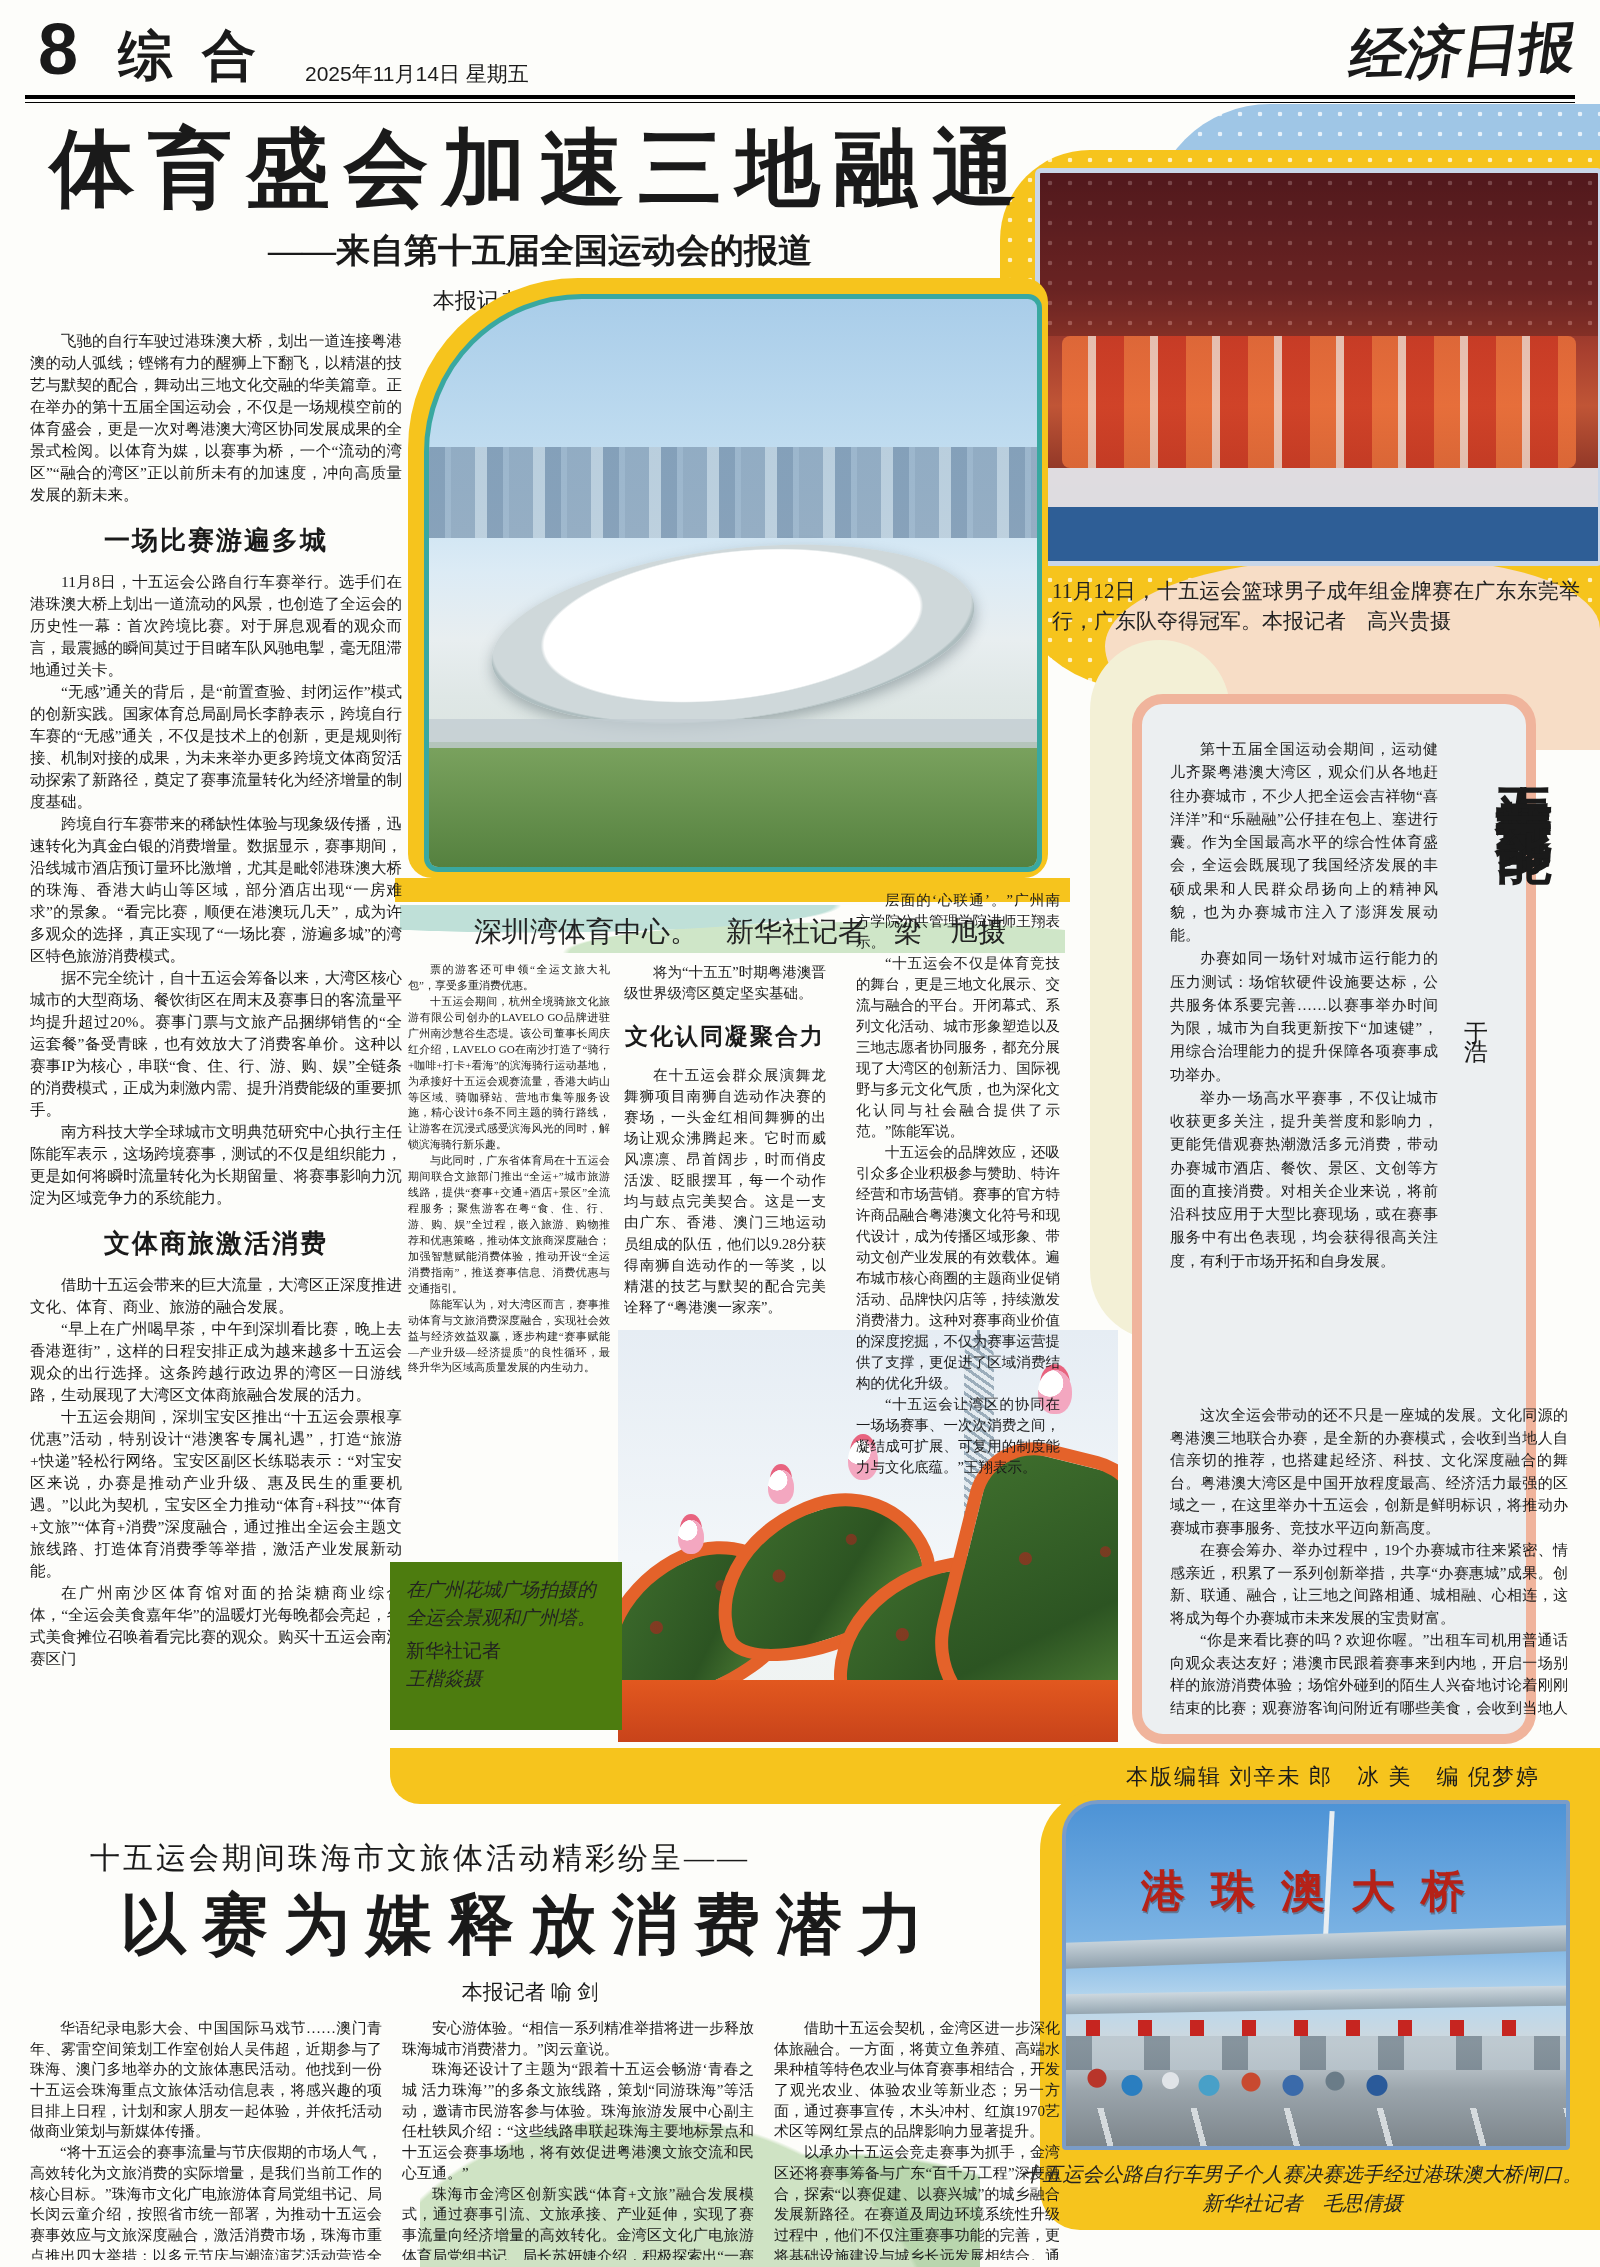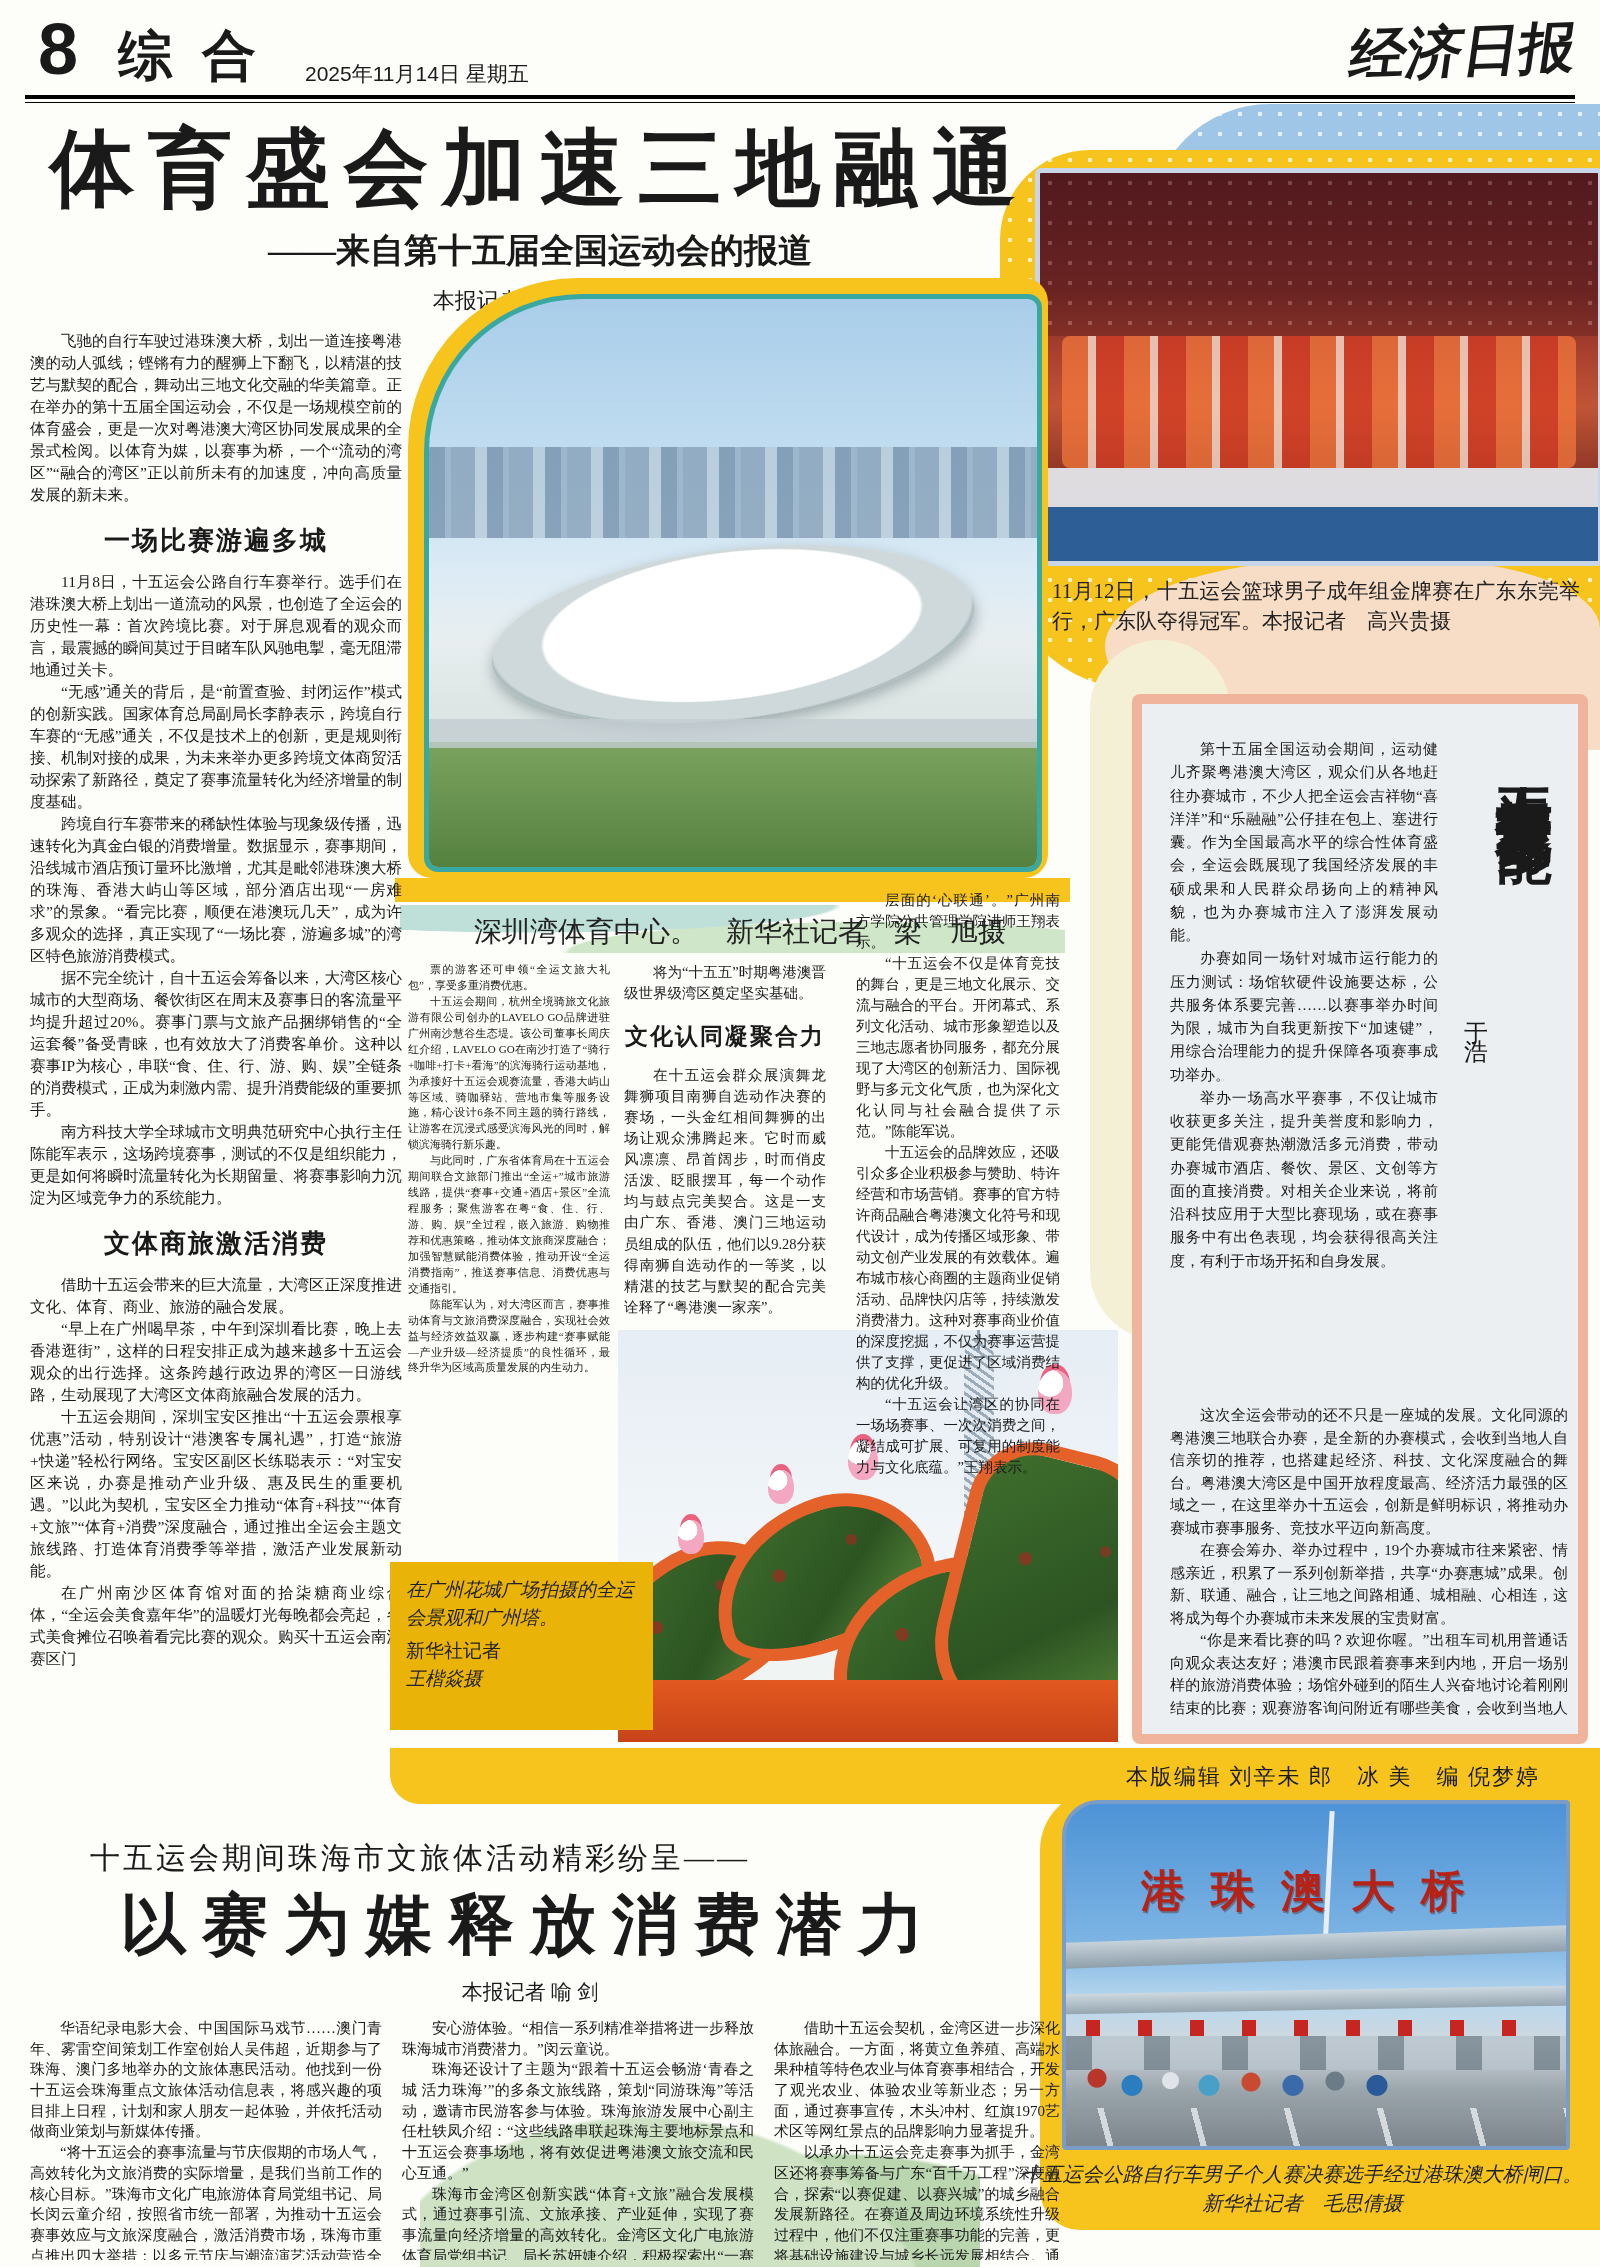--- a/index.html
+++ b/index.html
@@ -138,27 +138,27 @@
     <div class="petal" style="left:210px;top:230px;width:210px;height:135px;transform:rotate(-10deg);"></div>
     <div class="petal" style="left:330px;top:120px;width:190px;height:260px;transform:rotate(14deg);border-radius:40% 60% 50% 50%/30% 70% 60% 40%;"></div>
     <div class="abs" style="left:0;top:350px;width:100%;height:62px;background:linear-gradient(180deg,#e2581f,#c8431a);"></div>
 
     <div class="mascot" style="left:60px;top:190px;"></div>
     <div class="mascot" style="left:150px;top:140px;"></div>
     <div class="mascot" style="left:230px;top:110px;width:30px;height:40px;"></div>
     <div class="mascot" style="left:420px;top:40px;width:34px;height:44px;"></div>
   </div>
 
-  <div class="abs" style="left:390px;top:1562px;width:263px;height:168px;background:#eab308;z-index:4;padding:14px 12px 0 16px;box-sizing:border-box;">
+  <div class="abs" style="left:390px;top:1562px;width:232px;height:168px;background:#4d7c0f;z-index:4;padding:14px 12px 0 16px;box-sizing:border-box;">
     <div class="cap" style="font-size:19px;font-style:italic;">在广州花城广场拍摄的全运会景观和广州塔。</div>
     <div class="cap" style="font-size:19px;margin-top:6px;">新华社记者</div>
     <div class="cap" style="font-size:19px;font-style:italic;">王楷焱摄</div>
   </div>
 
-  <div class="abs" style="left:1132px;top:694px;width:456px;height:1050px;background:#eceff1;border:10px solid #f0b49c;border-radius:8px;box-sizing:border-box;z-index:4;">
+  <div class="abs" style="left:1132px;top:694px;width:404px;height:1050px;background:#eceff1;border:10px solid #f0b49c;border-radius:31px;box-sizing:border-box;z-index:4;">
     <div class="colbox jt abs" style="left:28px;top:34px;width:268px;height:650px;font-size:15px;line-height:1.55;font-style:normal;">
       <div>
           <p>第十五届全国运动会期间，运动健儿齐聚粤港澳大湾区，观众们从各地赶往办赛城市，不少人把全运会吉祥物“喜洋洋”和“乐融融”公仔挂在包上、塞进行囊。作为全国最高水平的综合性体育盛会，全运会既展现了我国经济发展的丰硕成果和人民群众昂扬向上的精神风貌，也为办赛城市注入了澎湃发展动能。</p>
           <p>办赛如同一场针对城市运行能力的压力测试：场馆软硬件设施要达标，公共服务体系要完善……以赛事举办时间为限，城市为自我更新按下“加速键”，用综合治理能力的提升保障各项赛事成功举办。</p>
           <p>举办一场高水平赛事，不仅让城市收获更多关注，提升美誉度和影响力，更能凭借观赛热潮激活多元消费，带动办赛城市酒店、餐饮、景区、文创等方面的直接消费。对相关企业来说，将前沿科技应用于大型比赛现场，或在赛事服务中有出色表现，均会获得很高关注度，有利于市场开拓和自身发展。</p>
         </div>
     </div>
     <div class="colbox jt abs" style="left:28px;top:700px;width:398px;height:316px;font-size:15px;line-height:1.5;">
       <div>
           <p>这次全运会带动的还不只是一座城的发展。文化同源的粤港澳三地联合办赛，是全新的办赛模式，会收到当地人自信亲切的推荐，也搭建起经济、科技、文化深度融合的舞台。粤港澳大湾区是中国开放程度最高、经济活力最强的区域之一，在这里举办十五运会，创新是鲜明标识，将推动办赛城市赛事服务、竞技水平迈向新高度。</p>

